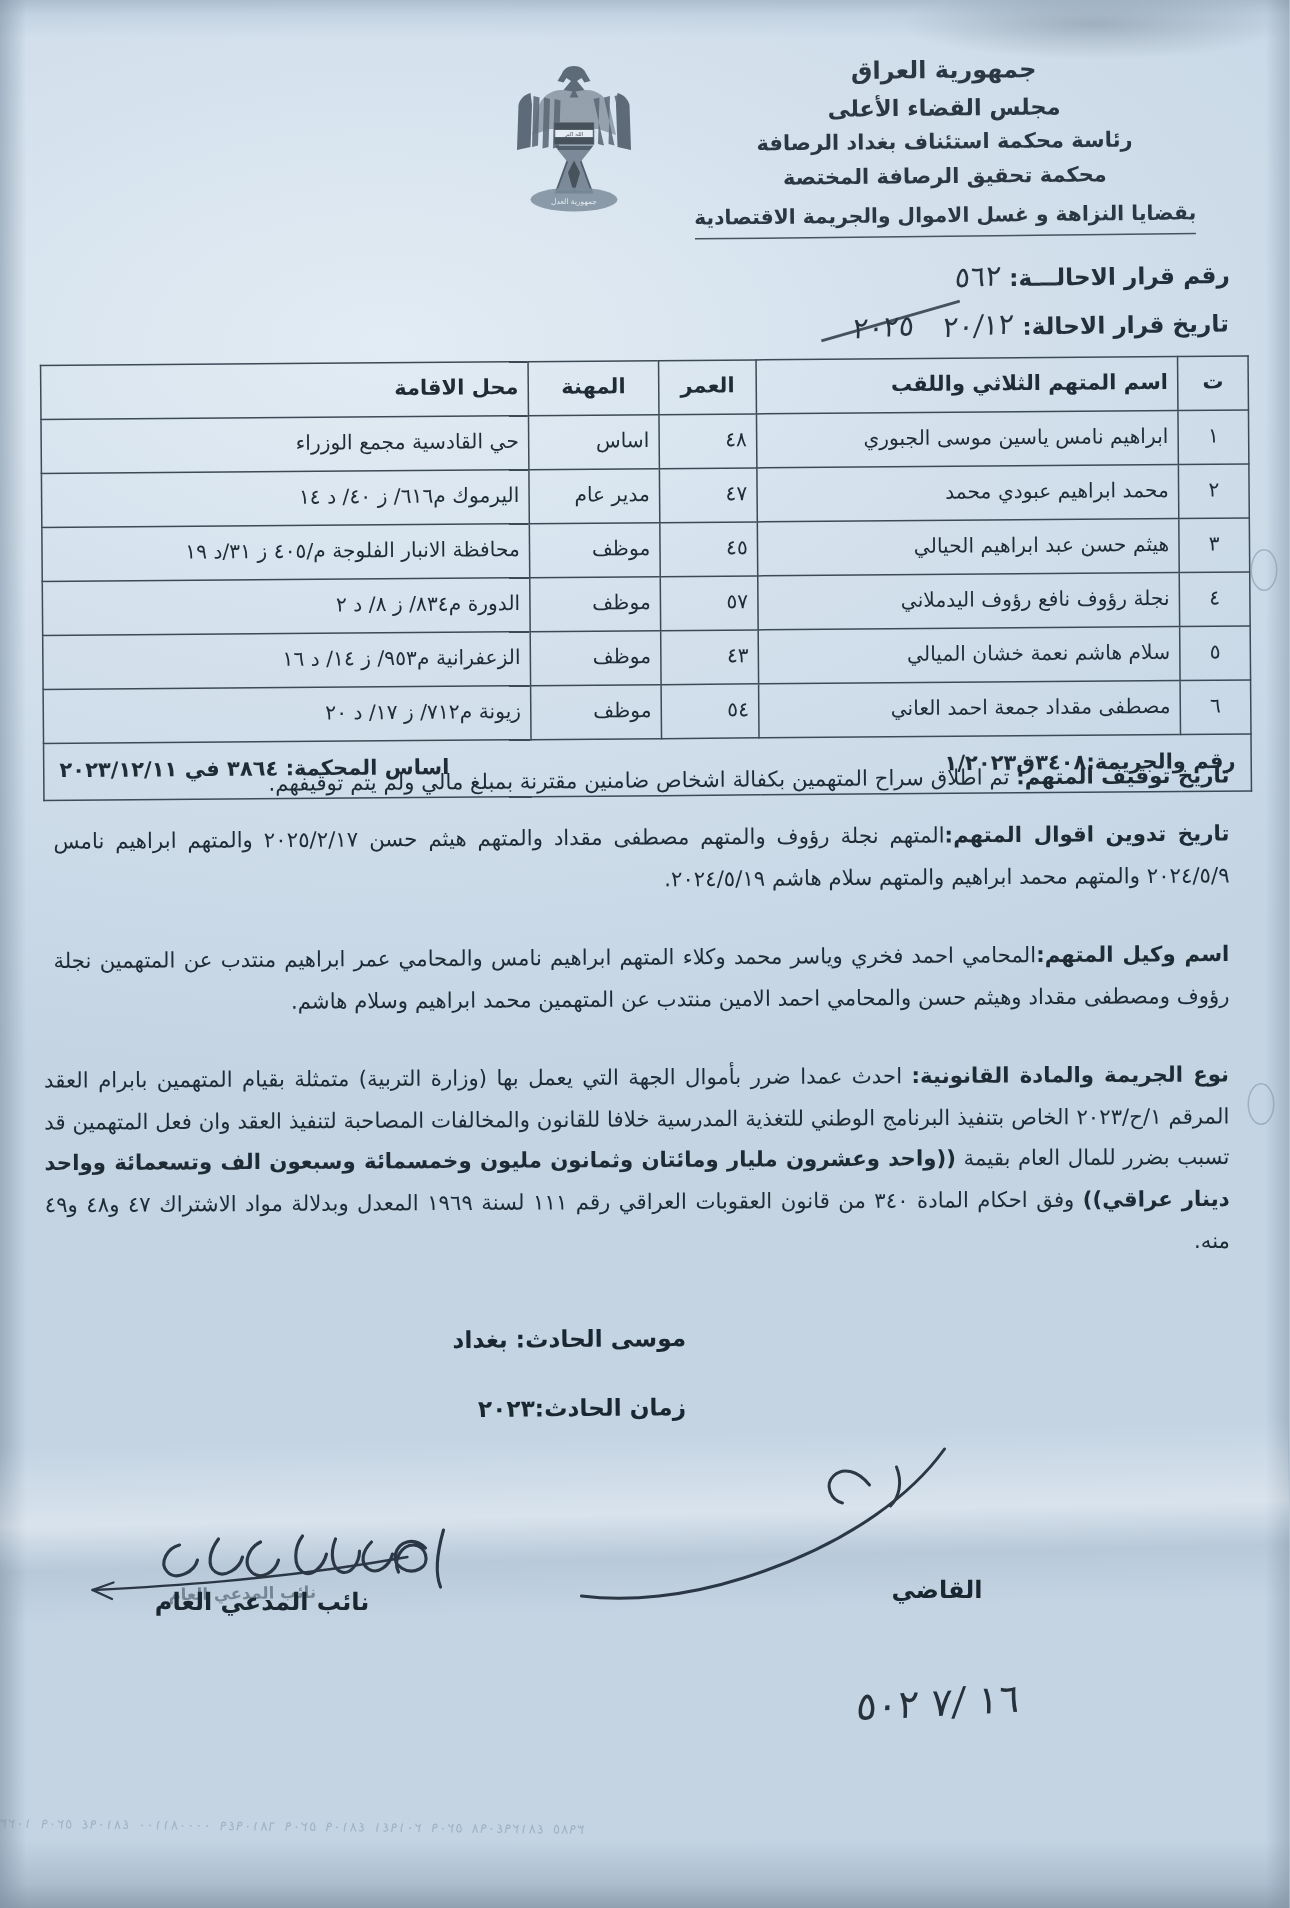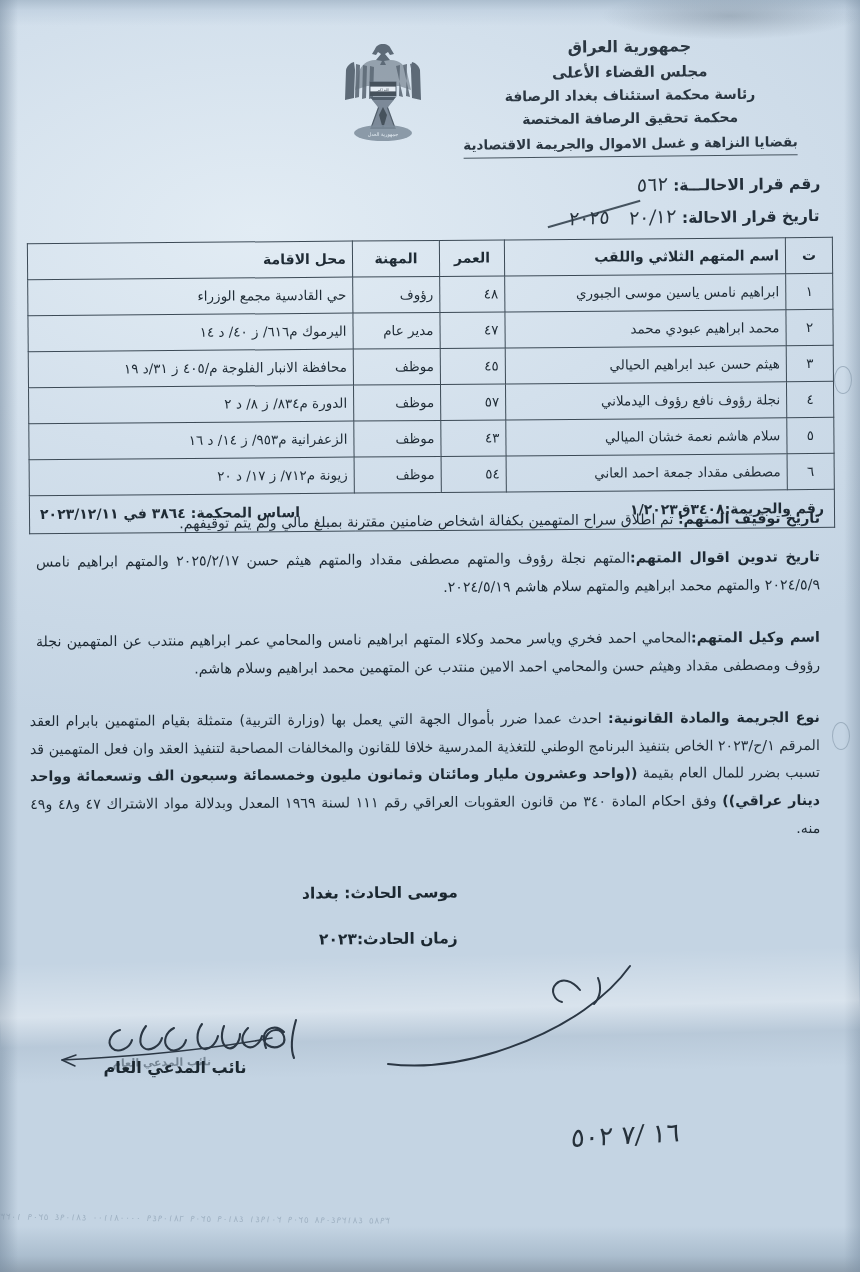--- a/index.html
+++ b/index.html
@@ -236,21 +236,21 @@
           <th class="c-age">العمر</th>
           <th class="c-job">المهنة</th>
           <th class="c-addr">محل الاقامة</th>
         </tr>
       </thead>
       <tbody>
         <tr>
           <td class="c-idx">١</td>
           <td class="c-name">ابراهيم نامس ياسين موسى الجبوري</td>
           <td class="c-age">٤٨</td>
-          <td class="c-job">رؤوف</td>
+          <td class="c-job">اساس</td>
           <td class="c-addr">حي القادسية مجمع الوزراء</td>
         </tr>
         <tr>
           <td class="c-idx">٢</td>
           <td class="c-name">محمد ابراهيم عبودي محمد</td>
           <td class="c-age">٤٧</td>
           <td class="c-job">مدير عام</td>
           <td class="c-addr">اليرموك م٦١٦/ ز ٤٠/ د ١٤</td>
         </tr>
         <tr>
@@ -342,20 +342,21 @@
   </div>
 
   <svg class="scrawl" id="scrawl-judge" viewBox="0 0 300 110">
     <g fill="none" stroke="#2b3744" stroke-width="2" stroke-linecap="round">
       <path d="M246 6c-10 14-26 30-46 44S150 80 112 92 36 108 4 104"></path>
       <path d="M196 30c-8-10-18-12-24-6s-2 16 6 18"></path>
       <path d="M214 18c4 10 2 20-4 26"></path>
     </g>
   </svg>
   <div class="sig-block" id="sig-judge">
+    <div class="sig-title">القاضي</div>
   </div>
   <div class="hand-date">١٦ /٧ ٥٠٢</div>
 
   <div class="punch" id="punch-1"></div>
   <div class="punch" id="punch-2"></div>
 
   <div class="bleed">
     ١٠٢٣ ٥٢٠٩ ٤٨١٠٩٤ ٠٠٠٠٨١١٠٠ ٦٨١٠٩٤٩ ٥٢٠٩ ٤٨١٠٩ ٢٠١٩٤١ ٥٢٠٩ ٤٨١٢٩٤٠٩٨ ٣٩٨٥
   </div>
 

